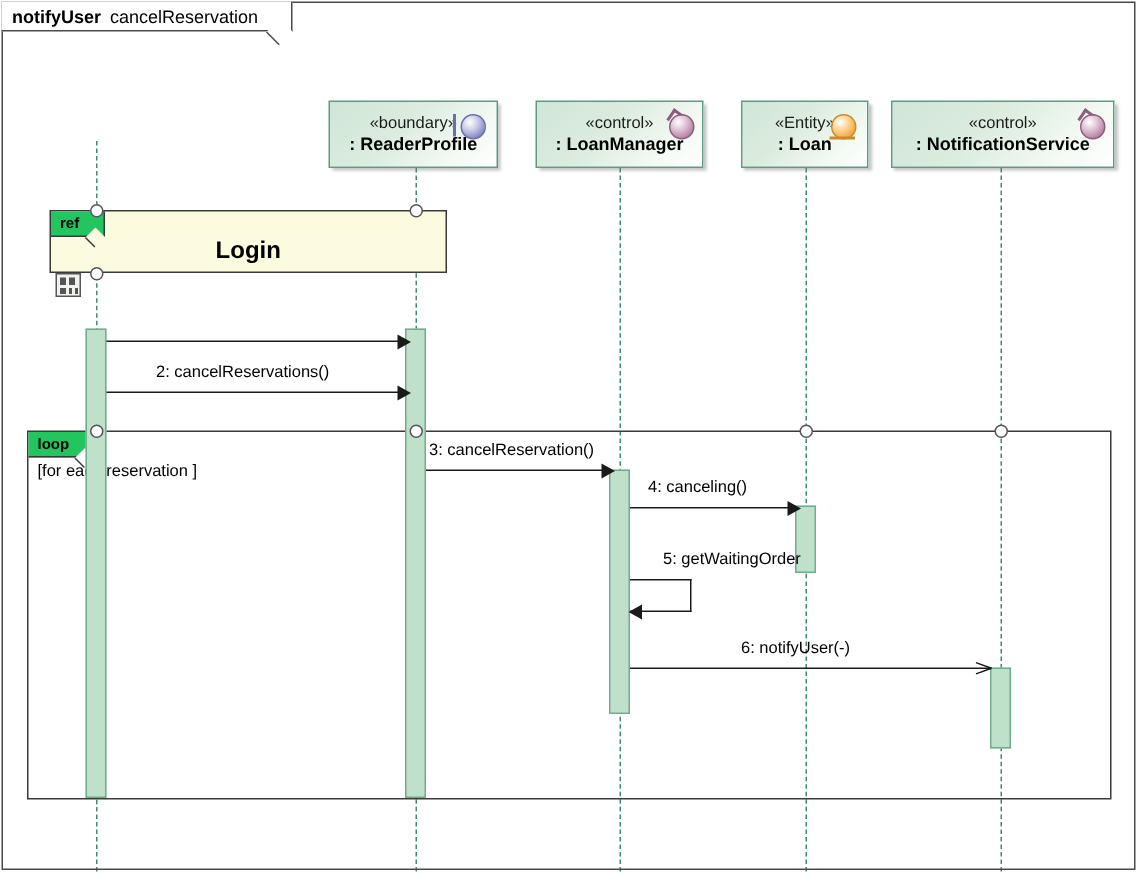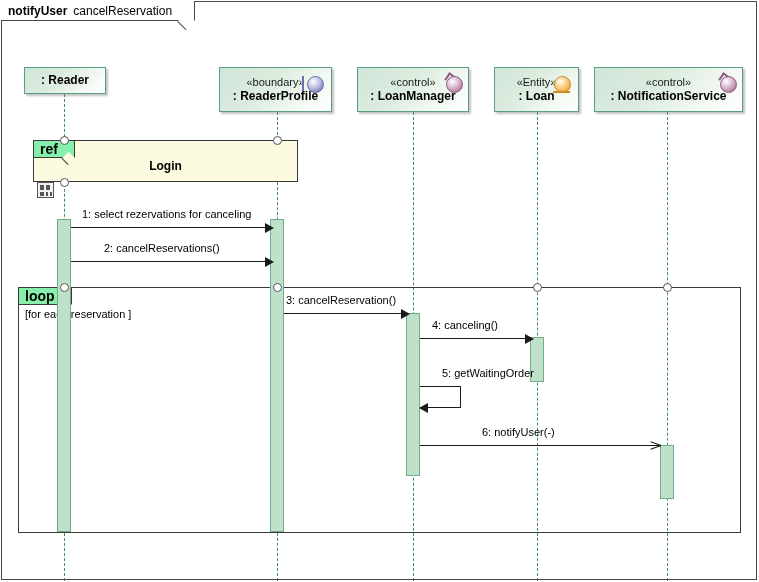--- a/index.html
+++ b/index.html
@@ -188,26 +188,26 @@
   .fragment-ref {
     background: #fcfbe0;
   }
   .frag-tab {
     position: absolute;
     left: 0;
     top: 0;
     height: 17px;
     padding: 0 16px 0 6px;
     display: flex;
-    align-items: flex-end;
-    background: #86efac;
+    align-items: center;
+    background: #22c55e;
     border-right: 1px solid #3a3a3a;
     border-bottom: 1px solid #3a3a3a;
     box-sizing: border-box;
-    font-size: 14px;
+    font-size: 10px;
     font-weight: bold;
     color: #000000;
     white-space: nowrap;
   }
   .frag-tab::after {
     content: "";
     position: absolute;
     right: -1px;
     bottom: -1px;
     width: 9px;
@@ -225,21 +225,21 @@
     font-size: 11px;
     color: #000000;
     white-space: nowrap;
   }
   .ref-title {
     position: absolute;
     left: 0;
     right: 0;
     top: 18px;
     text-align: center;
-    font-size: 12px;
+    font-size: 16px;
     font-weight: bold;
     color: #000000;
   }
 
   
   .ref-glyph {
     position: absolute;
     width: 17px;
     height: 16px;
     background: #f2f2ee;
@@ -366,47 +366,43 @@
   <div class="activation" style="left:660px; top:445px; width:14px; height:54px;"></div>
 
   <div class="occurrence-dot" style="left:60px;  top:136px;"></div>
   <div class="occurrence-dot" style="left:273px; top:136px;"></div>
   <div class="occurrence-dot" style="left:60px;  top:178px;"></div>
   <div class="occurrence-dot" style="left:60px;  top:283px;"></div>
   <div class="occurrence-dot" style="left:273px; top:283px;"></div>
   <div class="occurrence-dot" style="left:533px; top:283px;"></div>
   <div class="occurrence-dot" style="left:663px; top:283px;"></div>
 
-  <div class="msg-label" style="left:82px; top:208px;">1: select rezervations for canceling</div>
   <div class="msg" style="left:71px; top:227px; width:197px;"></div>
   <div class="arrow-filled" style="left:265px; top:223px;"></div>
 
   <div class="msg-label" style="left:104px; top:242px;">2: cancelReservations()</div>
   <div class="msg" style="left:71px; top:261px; width:197px;"></div>
   <div class="arrow-filled" style="left:265px; top:257px;"></div>
 
   <div class="msg-label" style="left:286px; top:294px;">3: cancelReservation()</div>
   <div class="msg" style="left:284px; top:313px; width:120px;"></div>
   <div class="arrow-filled" style="left:401px; top:309px;"></div>
 
   <div class="msg-label" style="left:432px; top:319px;">4: canceling()</div>
   <div class="msg" style="left:420px; top:338px; width:108px;"></div>
   <div class="arrow-filled" style="left:525px; top:334px;"></div>
 
   <div class="msg-label" style="left:442px; top:367px;">5: getWaitingOrder</div>
   <div class="self-msg" style="left:420px; top:386px; width:41px; height:22px;"></div>
   <div class="arrow-filled-left" style="left:419px; top:403px;"></div>
 
-  <div class="msg-label" style="left:482px; top:426px;">6: notifyUser(-)</div>
+  <div class="msg-label" style="left:494px; top:426px;">6: notifyUser(-)</div>
   <div class="msg" style="left:420px; top:445px; width:240px;"></div>
   <div class="arrow-open" style="left:650px; top:439px;"></div>
 
-  <div class="head-box" style="left:24px; top:67px; width:82px; height:27px;">
-    <div class="head-name">: Reader</div>
-  </div>
 
   <div class="head-box" style="left:219px; top:67px; width:113px; height:45px;">
     <div class="head-stereo">«boundary»</div>
     <div class="head-name">: ReaderProfile</div>
     <div class="head-icon" style="right:8px; top:7px;">
       <span class="icon-boundary-bar"></span>
       <span class="icon-boundary-ball"></span>
     </div>
   </div>
 

